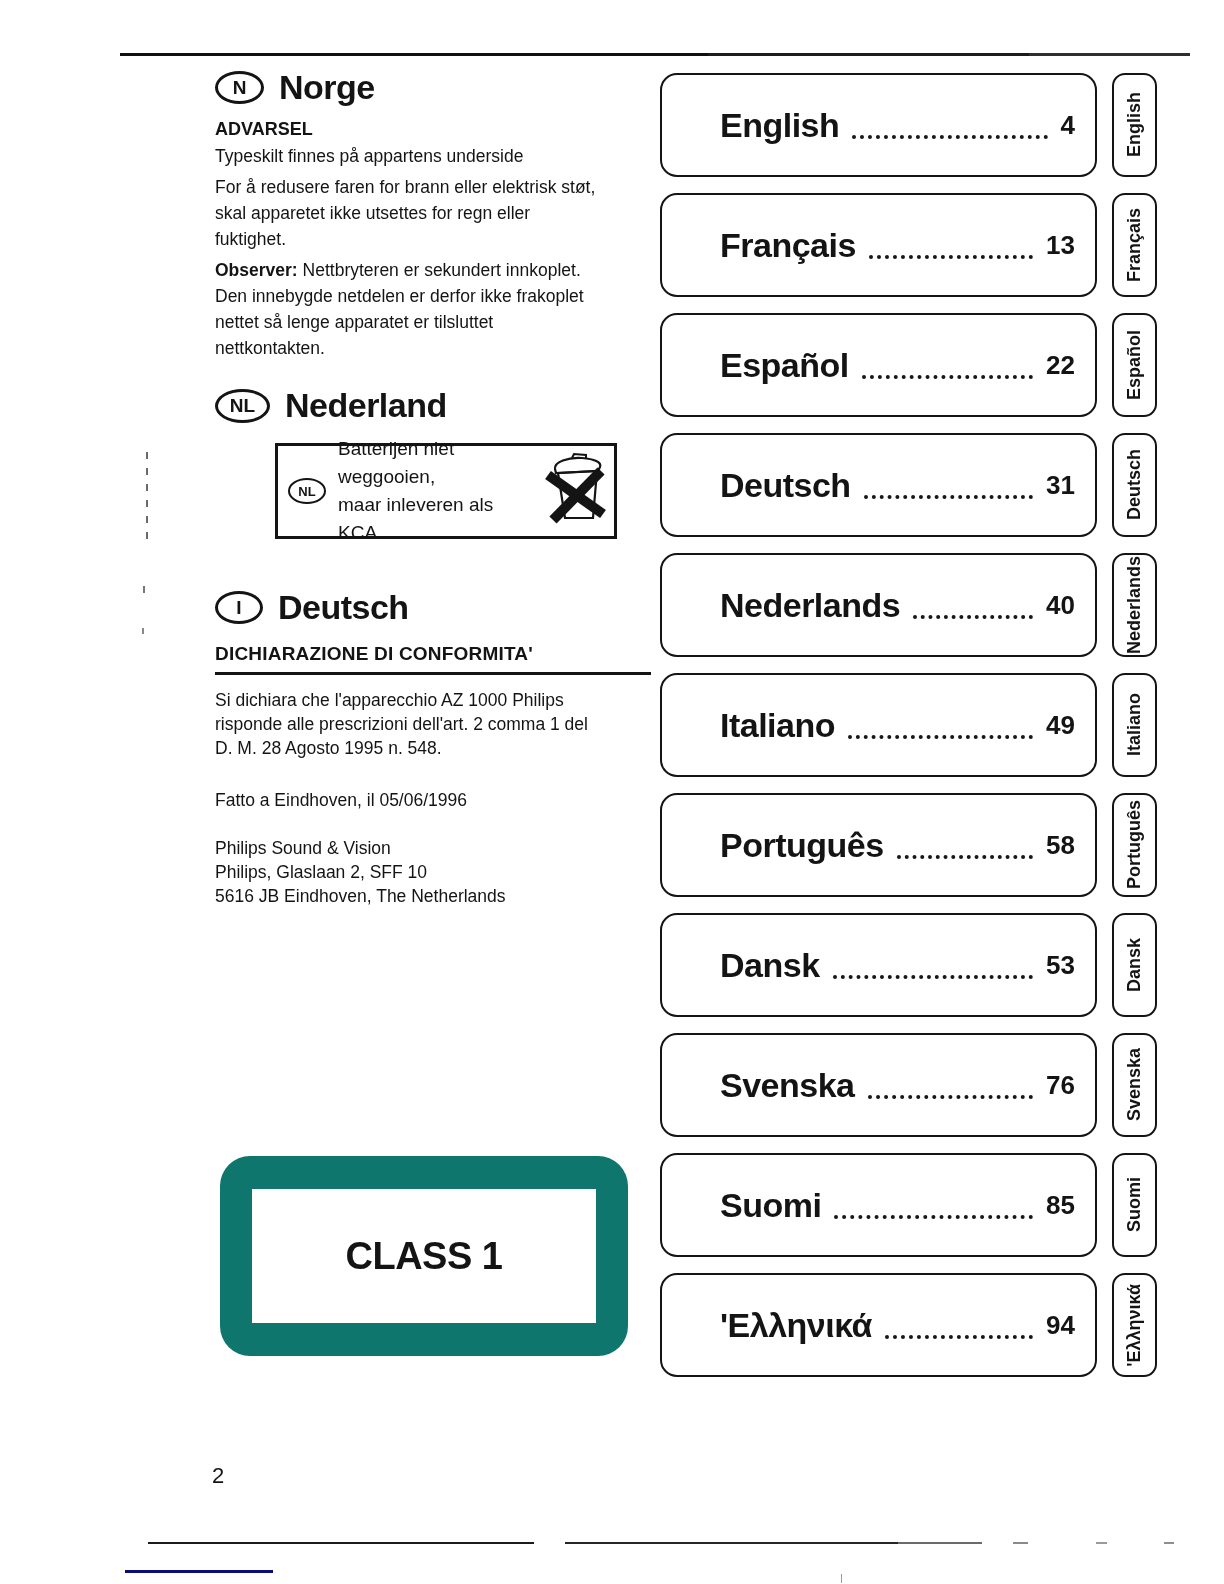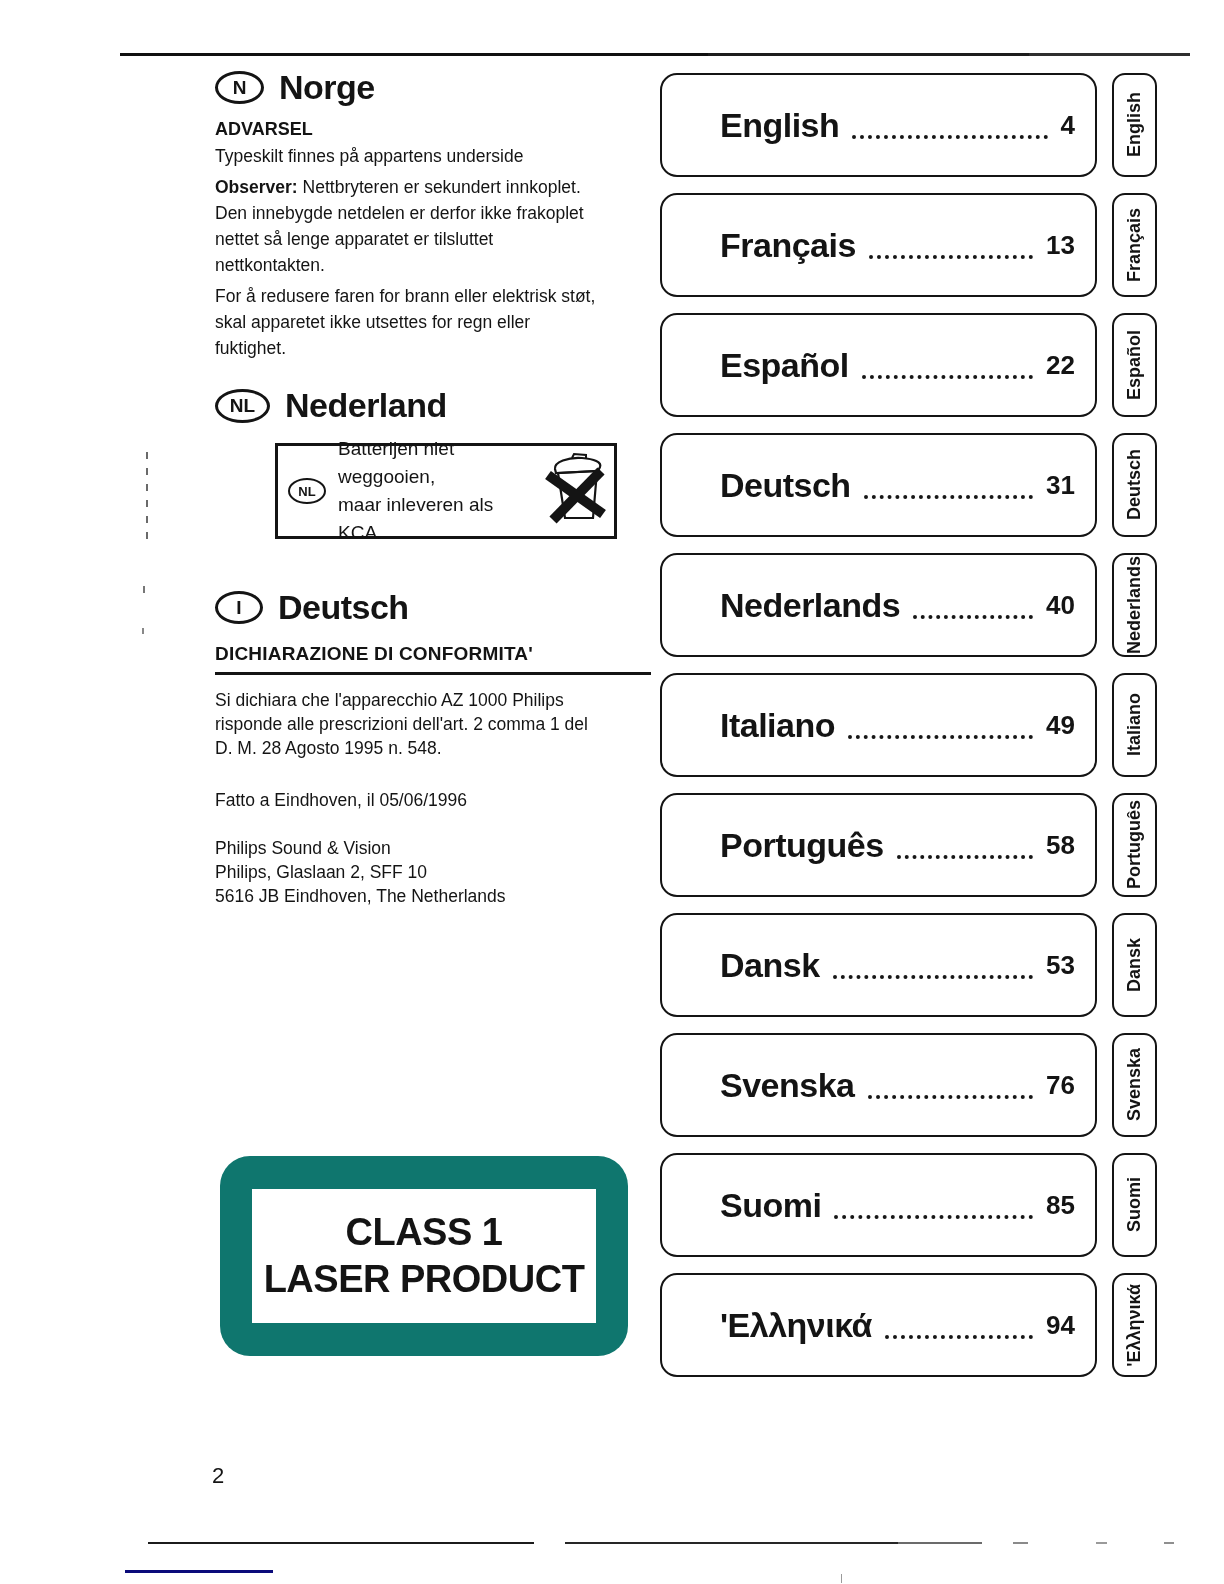--- a/index.html
+++ b/index.html
@@ -97,27 +97,27 @@
 
 <div class="top-rule"></div>
 
 <section class="sec-norway">
   <div class="country-head">
     <span class="oval n">N</span>
     <span class="country-title">Norge</span>
   </div>
   <p class="warn-title">ADVARSEL</p>
   <p class="body-p">Typeskilt finnes på appartens underside</p>
+  <p class="body-p preline">For å redusere faren for brann eller elektrisk støt,
+skal apparetet ikke utsettes for regn eller
+fuktighet.</p>
   <p class="body-p"><b>Observer:</b><span class="preline"> Nettbryteren er sekundert innkoplet.
 Den innebygde netdelen er derfor ikke frakoplet
 nettet så lenge apparatet er tilsluttet
 nettkontakten.</span></p>
-  <p class="body-p preline">For å redusere faren for brann eller elektrisk støt,
-skal apparetet ikke utsettes for regn eller
-fuktighet.</p>
 </section>
 
 <section class="sec-nl">
   <div class="country-head">
     <span class="oval nl">NL</span>
     <span class="country-title">Nederland</span>
   </div>
   <div class="battery-box">
     <span class="battery-badge">NL</span>
     <div class="battery-text preline">Batterijen niet weggooien,
@@ -145,21 +145,20 @@
   <div class="company">
     <div>Philips Sound &amp; Vision</div>
     <div>Philips, Glaslaan 2, SFF 10</div>
     <div>5616 JB Eindhoven, The Netherlands</div>
   </div>
 </section>
 
 <div class="laser">
   <div class="laser-inner">
     <div>CLASS 1</div>
-    <div>LASER PRODUCT</div>
   </div>
 </div>
 
 <div class="toc">
   <div class="toc-box">
     <span class="toc-label">English</span>
     <span class="toc-leader"></span>
     <span class="toc-page">4</span>
   </div>
   <div class="toc-box">

